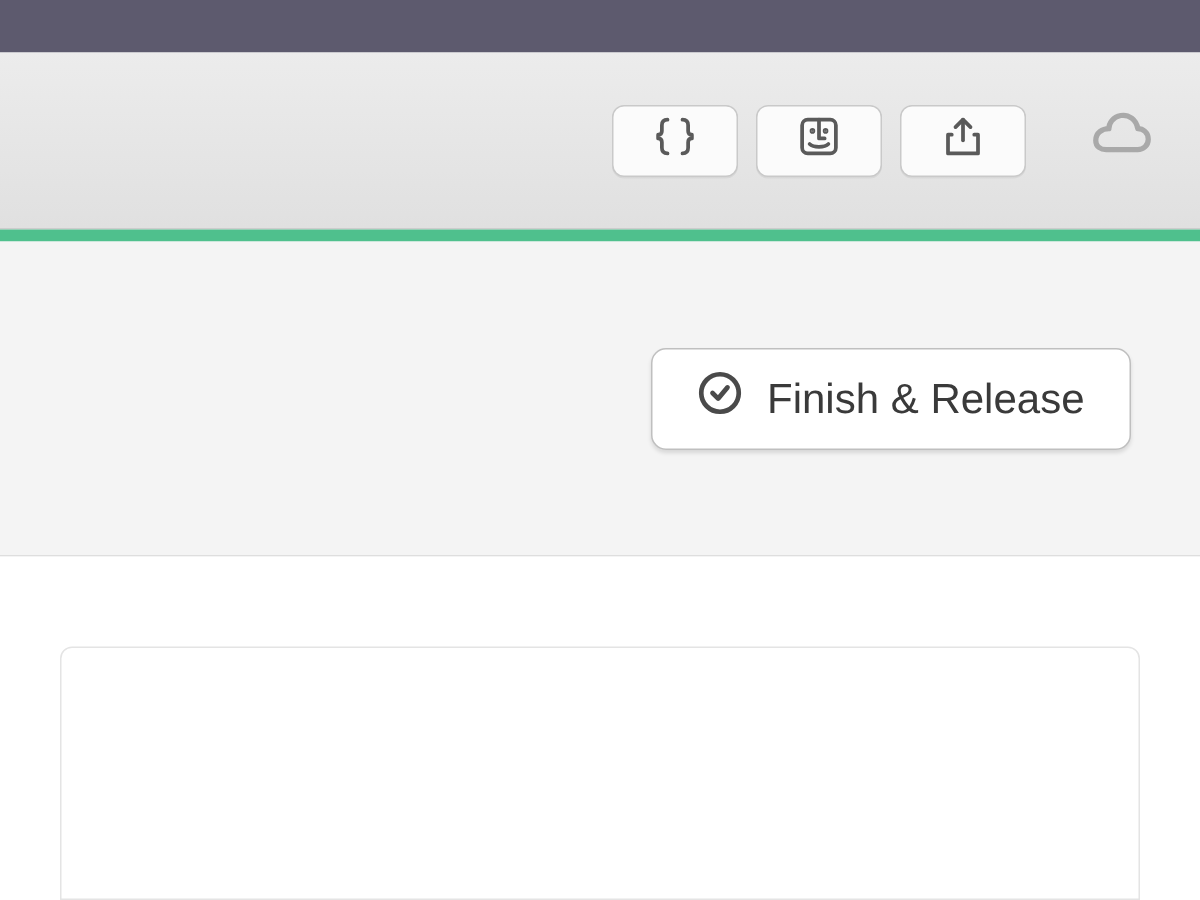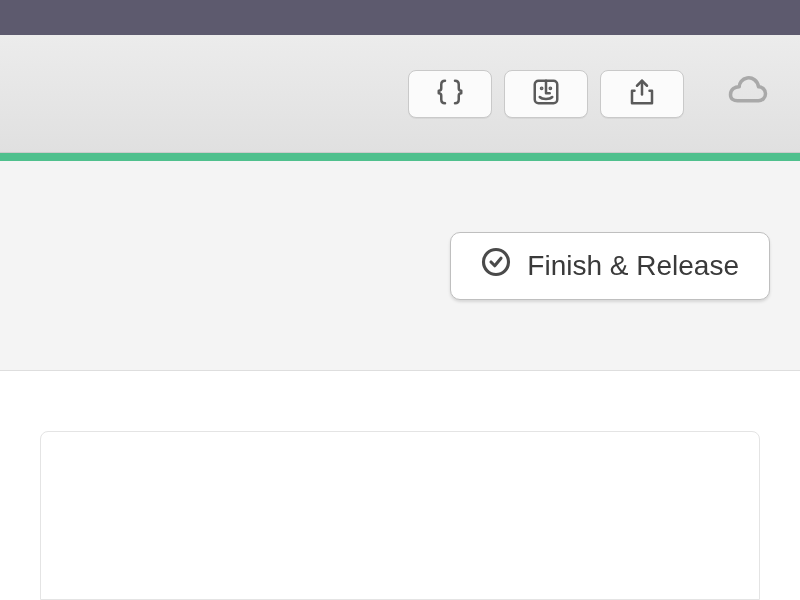--- a/index.html
+++ b/index.html
@@ -70,21 +70,21 @@
       background: #4fc08d;
     }
     .action-area {
       width: 100%;
       height: 210px;
       background: #f4f4f4;
       border-bottom: 1px solid #dedede;
       display: flex;
       align-items: center;
       justify-content: flex-end;
-      padding-right: 30px;
+      padding-right: 46px;
     }
     .finish-btn {
       height: 68px;
       padding: 0 30px;
       background: #ffffff;
       border: 1px solid #bfbfbf;
       border-radius: 10px;
       display: flex;
       align-items: center;
       gap: 16px;

